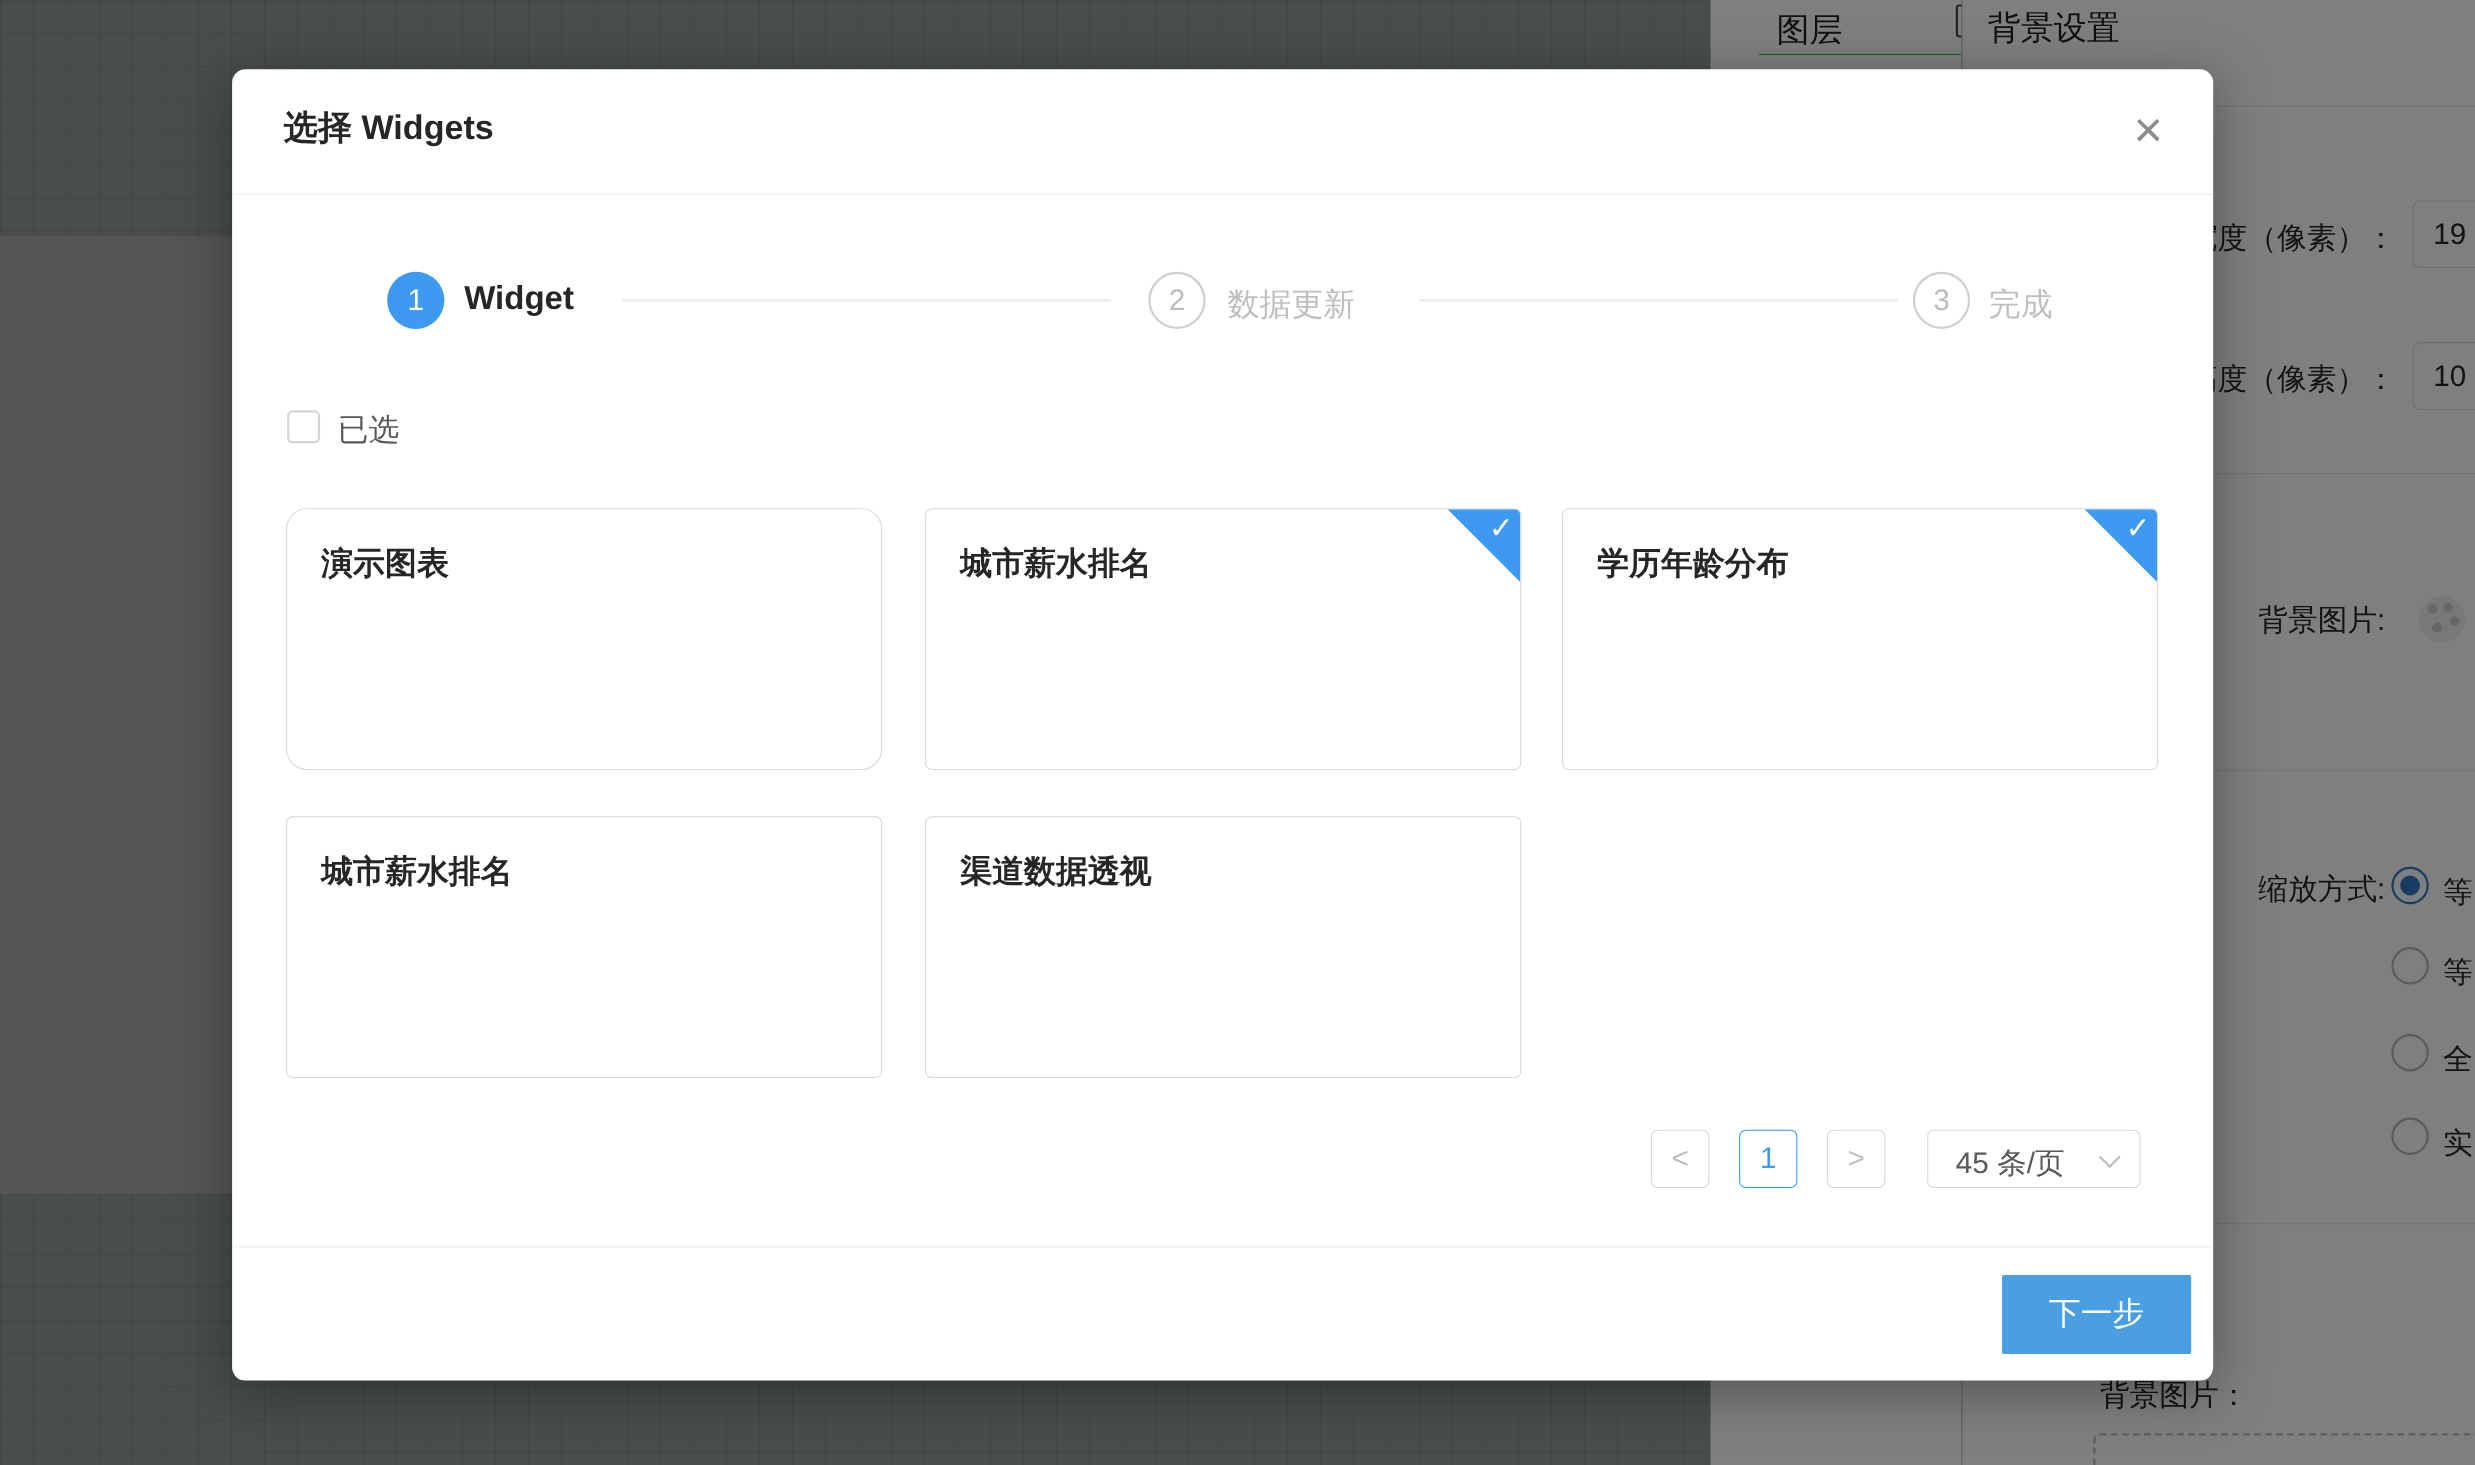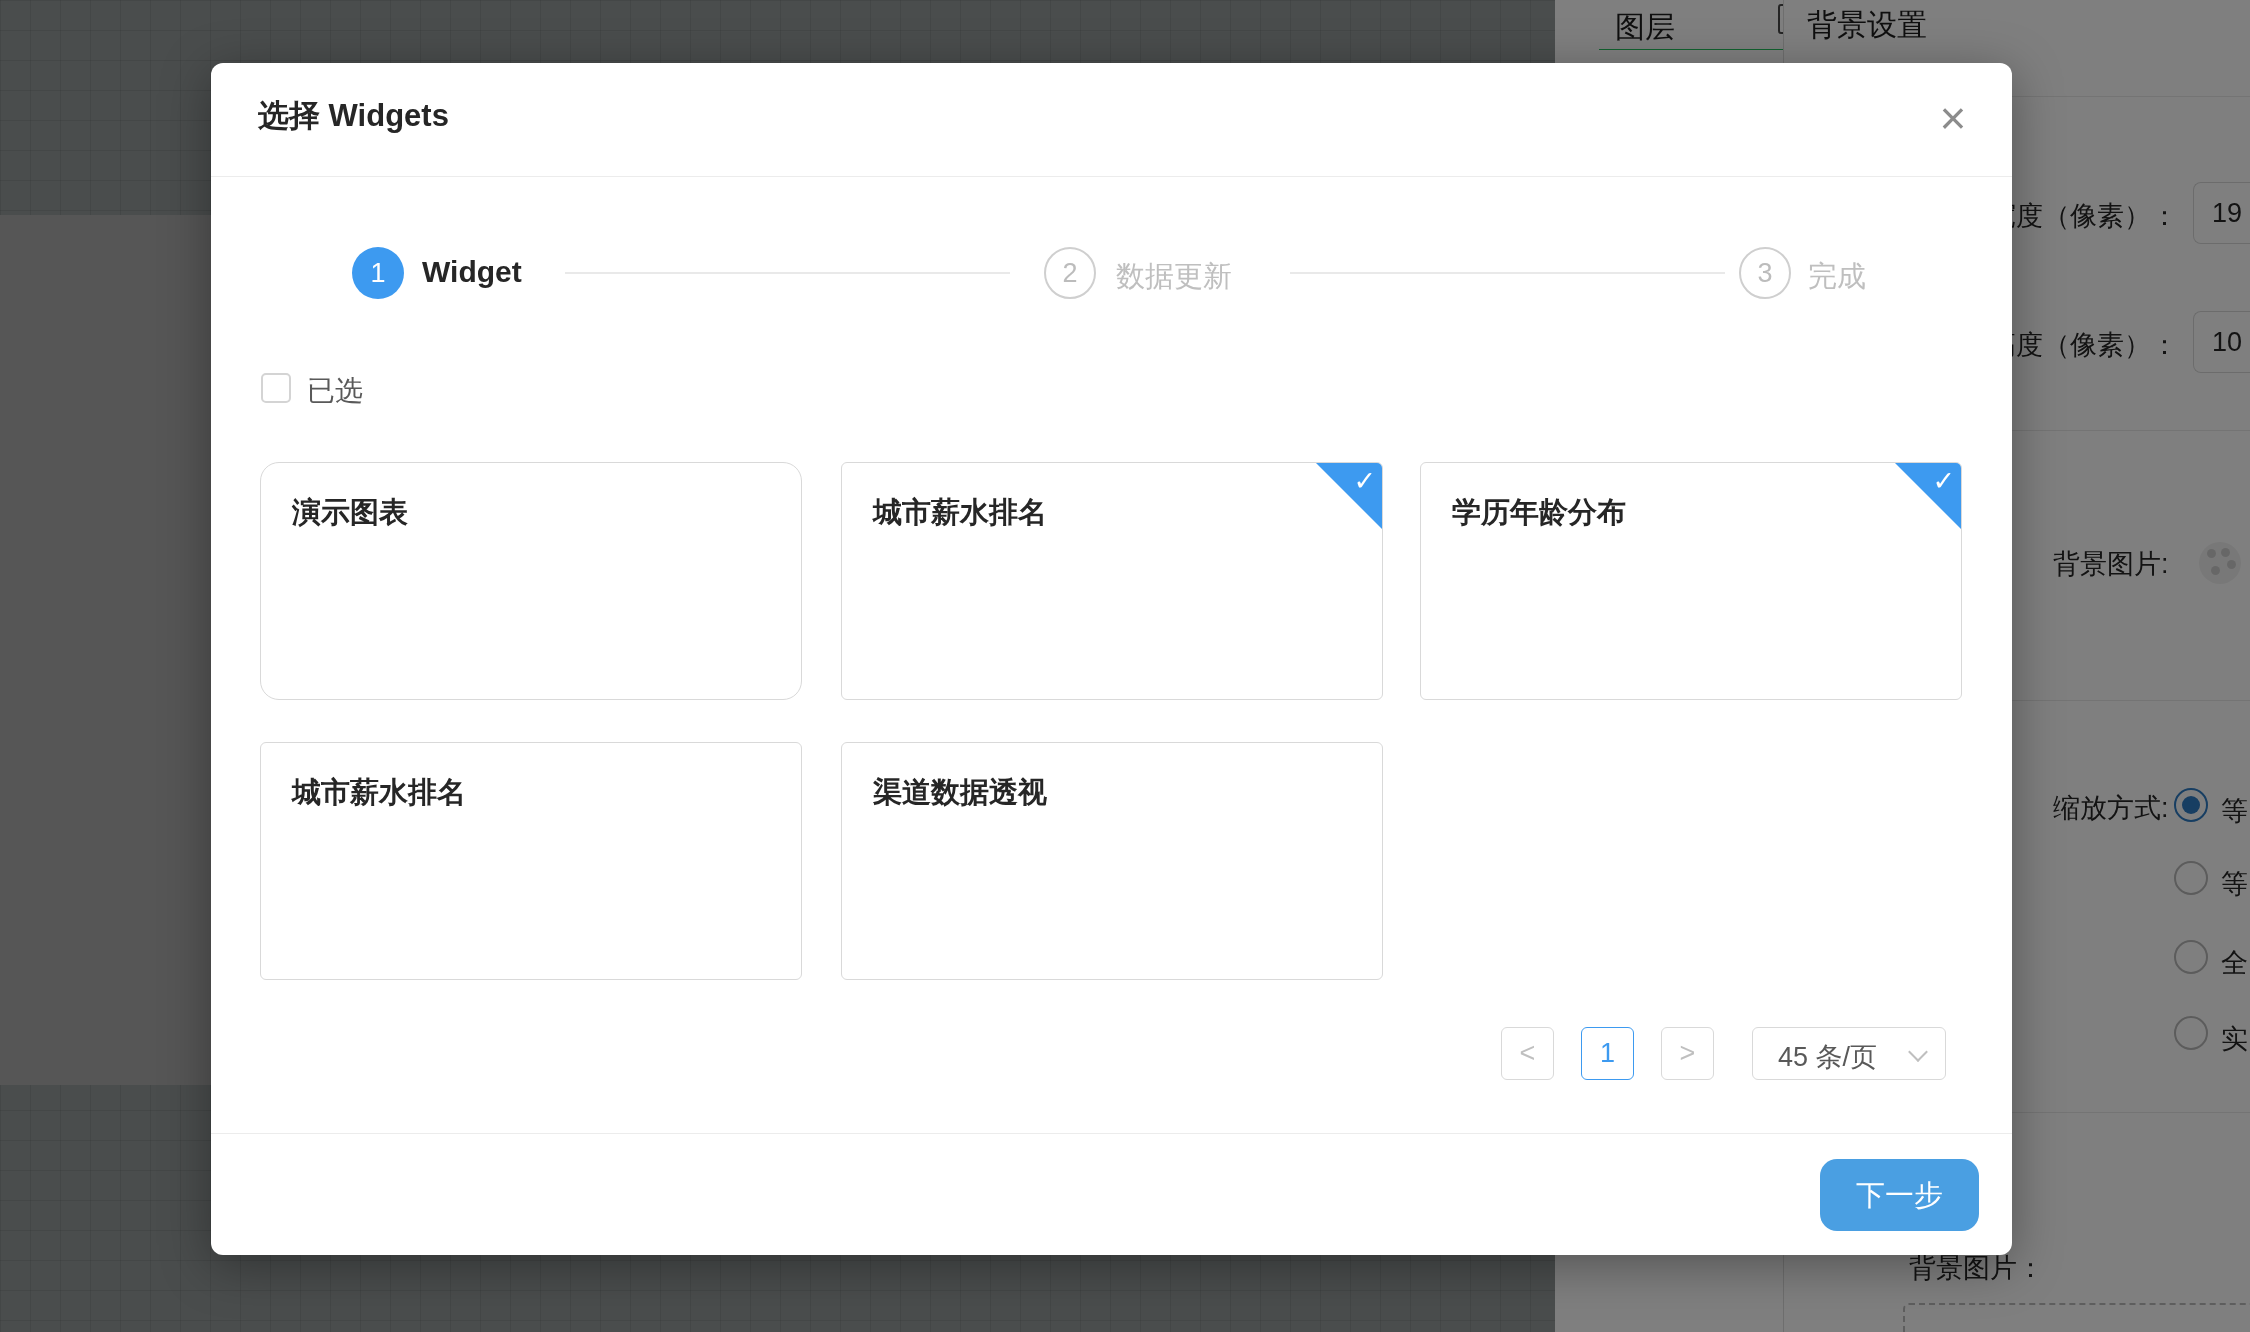--- a/index.html
+++ b/index.html
@@ -97,21 +97,21 @@
   .pg-btn { width:53px; height:53px; border:1px solid #d9d9d9; border-radius:6px; background:#fff;
     text-align:center; line-height:51px; font-size:27px; color:#bfbfbf; cursor:pointer; }
   #pg-prev { left:1290px; top:964px; }
   #pg-page { left:1370px; top:964px; border-color:#3d9af0; color:#3d9af0; }
   #pg-next { left:1450px; top:964px; }
   #pg-size { left:1541px; top:964px; width:194px; height:53px; border:1px solid #d9d9d9; border-radius:6px; background:#fff; cursor:pointer; }
   #pg-size-text { left:25px; top:11px; font-size:27px; color:#595959; }
   #pg-size-caret { right:20px; top:17px; width:14px; height:14px; border-right:2px solid #bfbfbf; border-bottom:2px solid #bfbfbf; transform:rotate(45deg); }
 
   #footer-divider { left:0; top:1070px; width:1801px; height:1px; background:#ececec; }
-  #next-button { left:1609px; top:1096px; width:159px; height:72px; background:#4a9fe2; border-radius:17px;
+  #next-button { left:1609px; top:1096px; width:172px; height:72px; background:#4a9fe2; border-radius:2px;
     color:#ffffff; font-size:29px; text-align:center; line-height:72px; cursor:pointer; }
 </style>
 </head>
 <body>
 
 <div id="bg-canvas" class="abs">
   <div id="canvas-rect" class="abs"></div>
 </div>
 
 <div id="layers-panel" class="abs">

